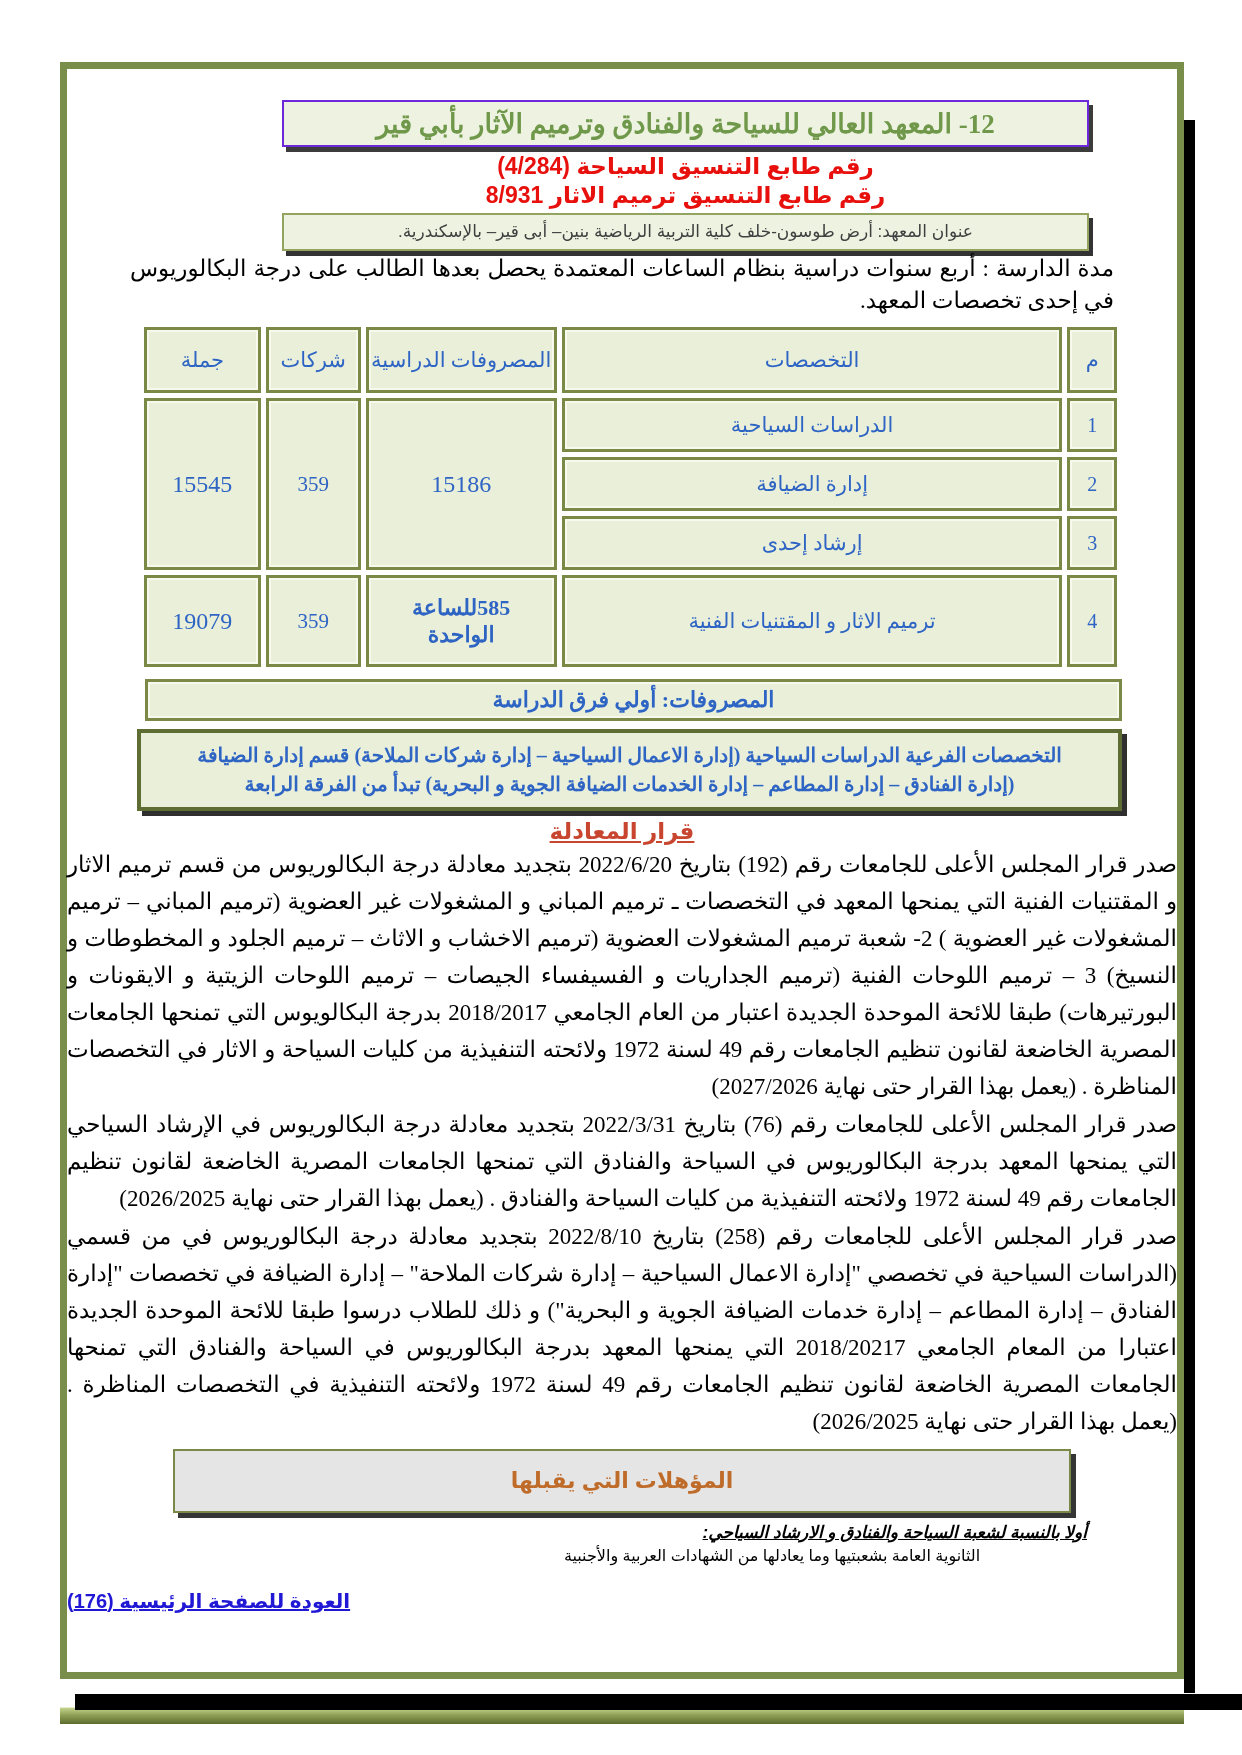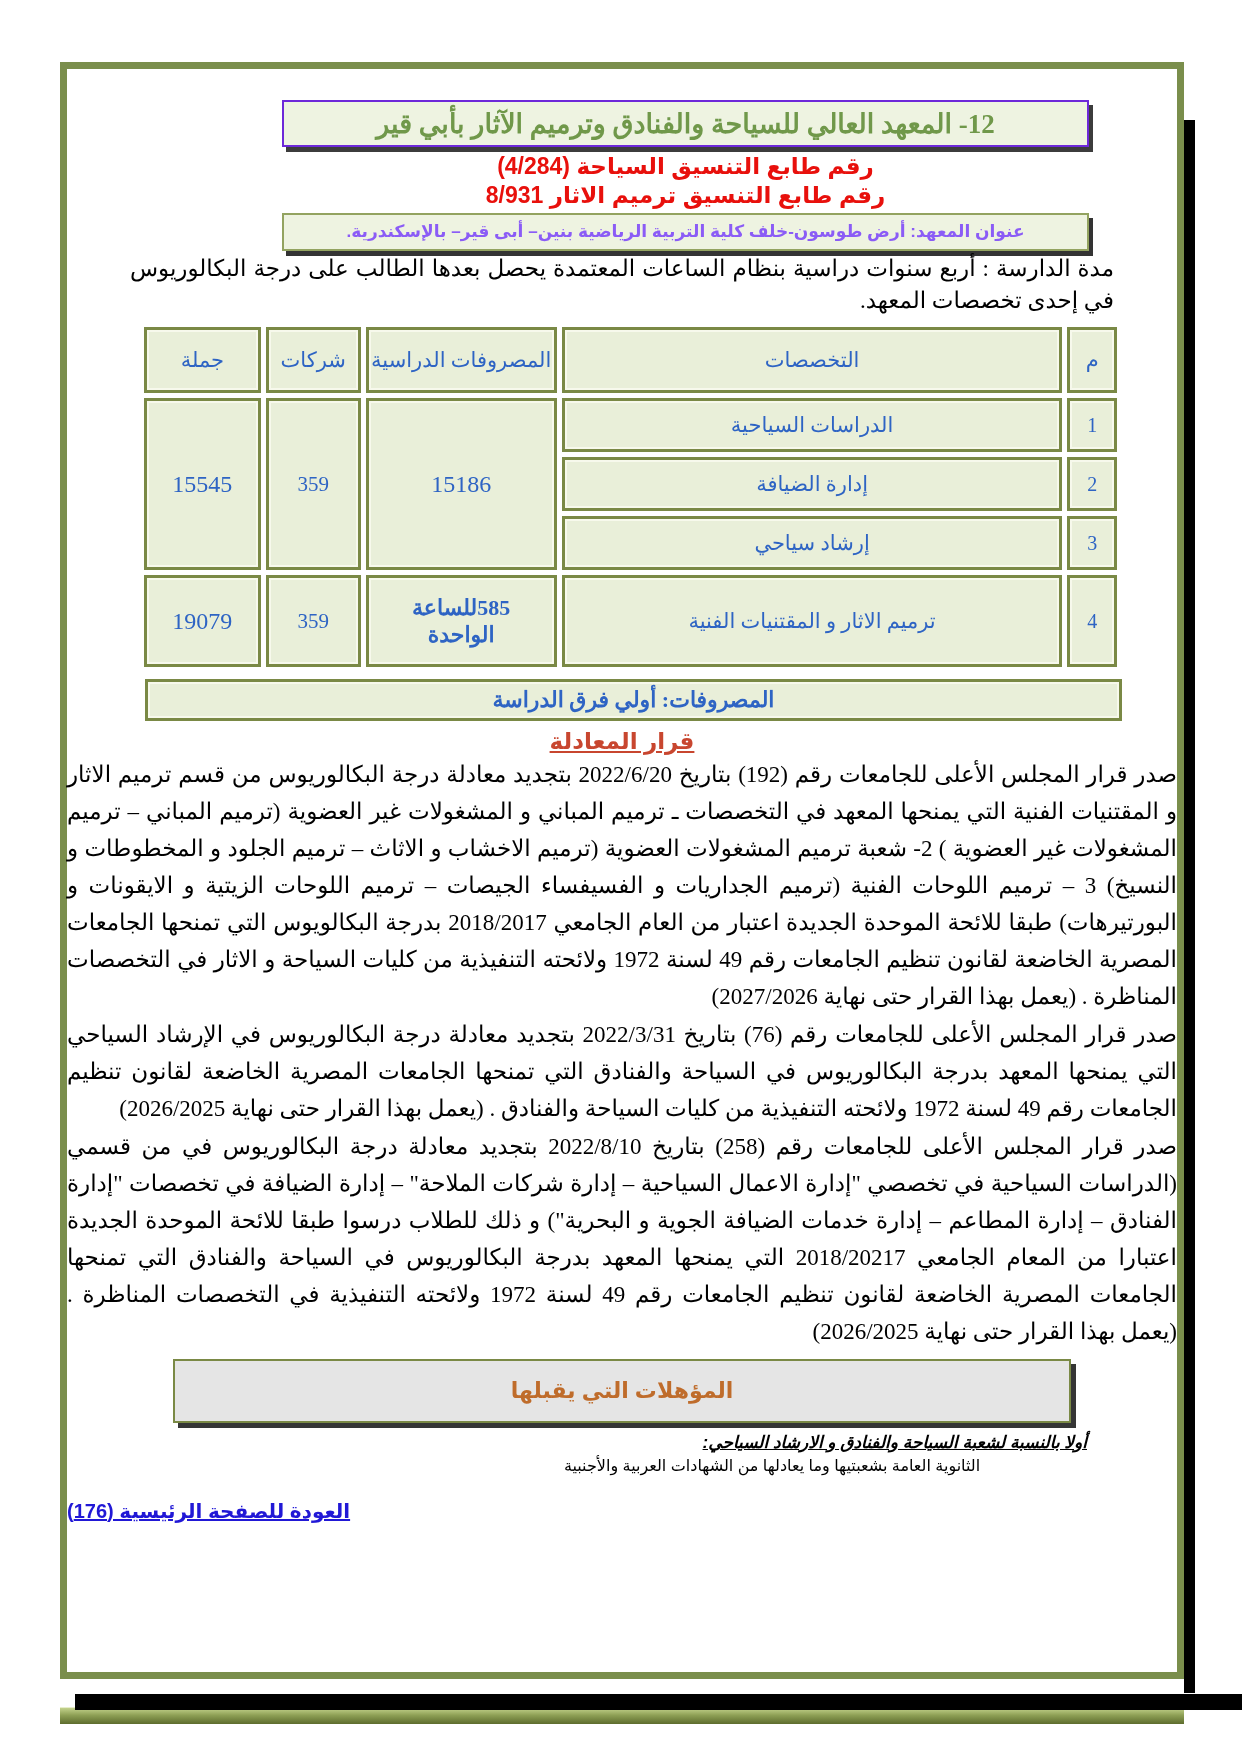--- a/index.html
+++ b/index.html
@@ -30,21 +30,21 @@
     color:#70984a;font-weight:bold;font-size:27px;line-height:30px;
     font-family:"Liberation Serif","DejaVu Serif",serif;
   }
   .stamps{text-align:center;margin-top:5px;}
   .stamp{color:#e8100c;font-weight:bold;font-size:23px;line-height:29px;
     font-family:"Liberation Sans","DejaVu Sans",sans-serif;}
   .address-box{
     margin-top:3px;border:2px solid #93a360;background:#eef3e1;box-shadow:4px 5px 0 #333;
     text-align:center;padding:7px 4px;
   }
-  .address-box .a{color:#8b5cf6;font-weight:bold;font-size:17px;line-height:20px;
+  .address-box .a{color:#404040;font-weight:normal;font-size:17px;line-height:20px;
     font-family:"Liberation Sans","DejaVu Sans",sans-serif;}
   .decree{
     text-align:center;color:#e8100c;font-weight:bold;font-size:23px;line-height:30px;margin-top:6px;
     font-family:"Liberation Serif","DejaVu Serif",serif;
   }
   .body-pad{margin:0 63px;}
   .duration{font-size:23px;line-height:32px;text-align:justify;color:#000;margin-top:2px;}
 
   table.fees{
     border-collapse:separate;border-spacing:5px;
@@ -151,34 +151,38 @@
         <td class="val" rowspan="3">15186</td>
         <td class="val-sm" rowspan="3">359</td>
         <td class="val" rowspan="3">15545</td>
       </tr>
       <tr>
         <td class="num">2</td>
         <td class="spec">إدارة الضيافة</td>
       </tr>
       <tr>
         <td class="num">3</td>
-        <td class="spec">إرشاد سياحي</td>
+        <td class="spec">إرشاد إحدى</td>
       </tr>
       <tr>
         <td class="num row4">4</td>
         <td class="spec row4">ترميم الاثار و المقتنيات الفنية</td>
         <td class="row4"><span class="fees-hr">585للساعة الواحدة</span></td>
         <td class="val-sm row4">359</td>
         <td class="val row4">19079</td>
       </tr>
     </tbody>
       </table>
 
     <div class="fees-footer">المصروفات: أولي فرق الدراسة</div>
 
+    <div class="subspec-box">
+      <div>التخصصات الفرعية الدراسات السياحية (إدارة الاعمال السياحية – إدارة شركات الملاحة) قسم إدارة الضيافة</div>
+      <div>(إدارة الفنادق – إدارة المطاعم – إدارة الخدمات الضيافة الجوية و البحرية) تبدأ من الفرقة الرابعة</div>
+    </div>
 
     <div class="equiv-heading">قرار المعادلة</div>
 
     <div class="body-pad equiv-p">صدر قرار المجلس الأعلى للجامعات رقم (192) بتاريخ 2022/6/20 بتجديد معادلة درجة البكالوريوس من قسم ترميم الاثار و المقتنيات الفنية التي يمنحها المعهد في التخصصات ـ ترميم المباني و المشغولات غير العضوية (ترميم المباني – ترميم المشغولات غير العضوية ) 2- شعبة ترميم المشغولات العضوية (ترميم الاخشاب و الاثاث – ترميم الجلود و المخطوطات و النسيخ) 3 – ترميم اللوحات الفنية (ترميم الجداريات و الفسيفساء الجيصات – ترميم اللوحات الزيتية و الايقونات و البورتيرهات) طبقا للائحة الموحدة الجديدة اعتبار من العام الجامعي 2018/2017 بدرجة البكالويوس التي تمنحها الجامعات المصرية الخاضعة لقانون تنظيم الجامعات رقم 49 لسنة 1972 ولائحته التنفيذية من كليات السياحة و الاثار في التخصصات المناظرة . (يعمل بهذا القرار حتى نهاية 2027/2026)</div>
     <div class="body-pad equiv-p">صدر قرار المجلس الأعلى للجامعات رقم (76) بتاريخ 2022/3/31 بتجديد معادلة درجة البكالوريوس في الإرشاد السياحي التي يمنحها المعهد بدرجة البكالوريوس في السياحة والفنادق التي تمنحها الجامعات المصرية الخاضعة لقانون تنظيم الجامعات رقم 49 لسنة 1972 ولائحته التنفيذية من كليات السياحة والفنادق . (يعمل بهذا القرار حتى نهاية 2026/2025)</div>
     <div class="body-pad equiv-p">صدر قرار المجلس الأعلى للجامعات رقم (258) بتاريخ 2022/8/10 بتجديد معادلة درجة البكالوريوس في من قسمي (الدراسات السياحية في تخصصي "إدارة الاعمال السياحية – إدارة شركات الملاحة" – إدارة الضيافة في تخصصات "إدارة الفنادق – إدارة المطاعم – إدارة خدمات الضيافة الجوية و البحرية") و ذلك للطلاب درسوا طبقا للائحة الموحدة الجديدة اعتبارا من المعام الجامعي 2018/20217 التي يمنحها المعهد بدرجة البكالوريوس في السياحة والفنادق التي تمنحها الجامعات المصرية الخاضعة لقانون تنظيم الجامعات رقم 49 لسنة 1972 ولائحته التنفيذية في التخصصات المناظرة . (يعمل بهذا القرار حتى نهاية 2026/2025)</div>
 
     <div class="qual-box">
       <span class="q">المؤهلات التي يقبلها</span>
     </div>

